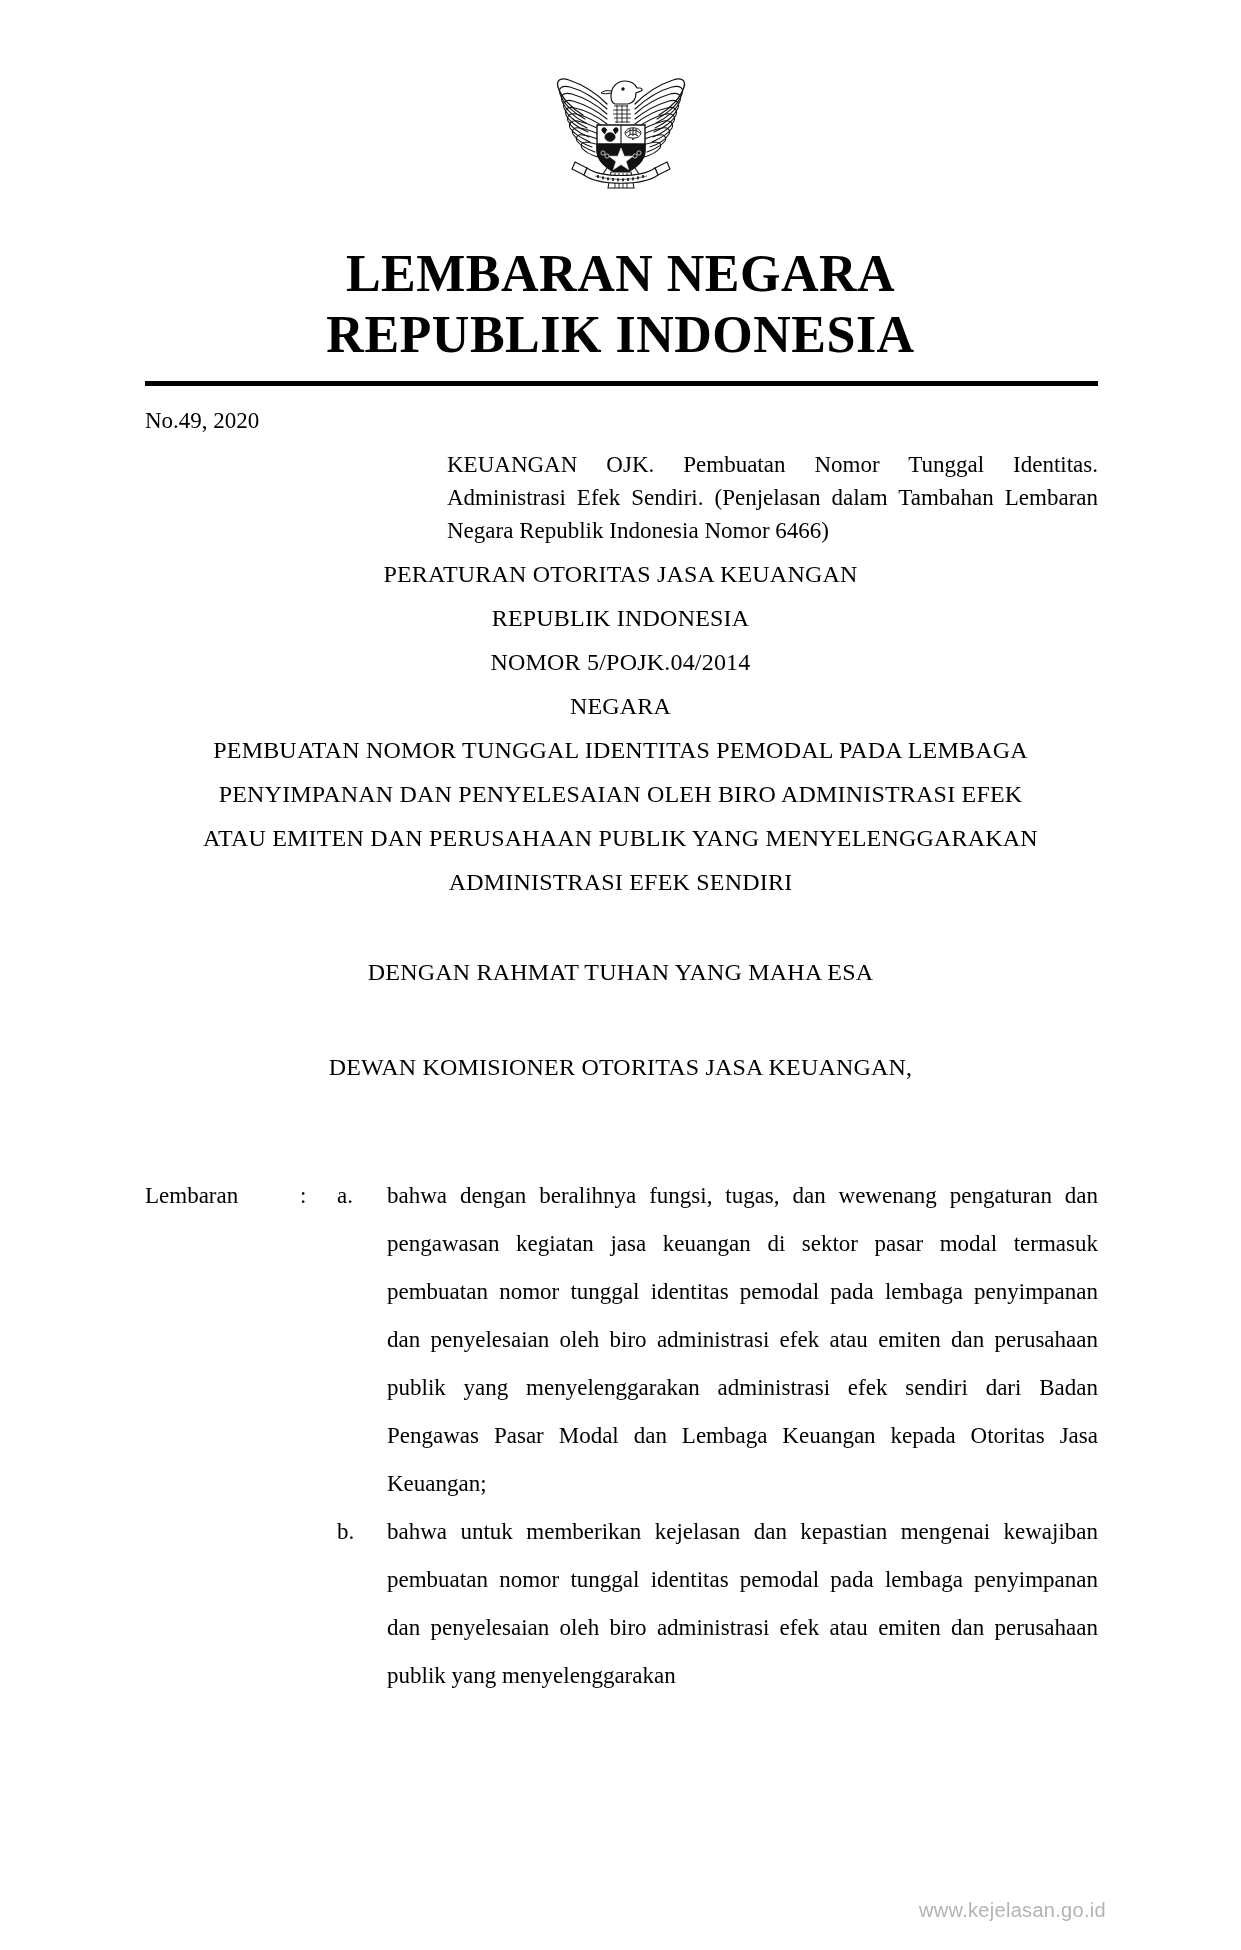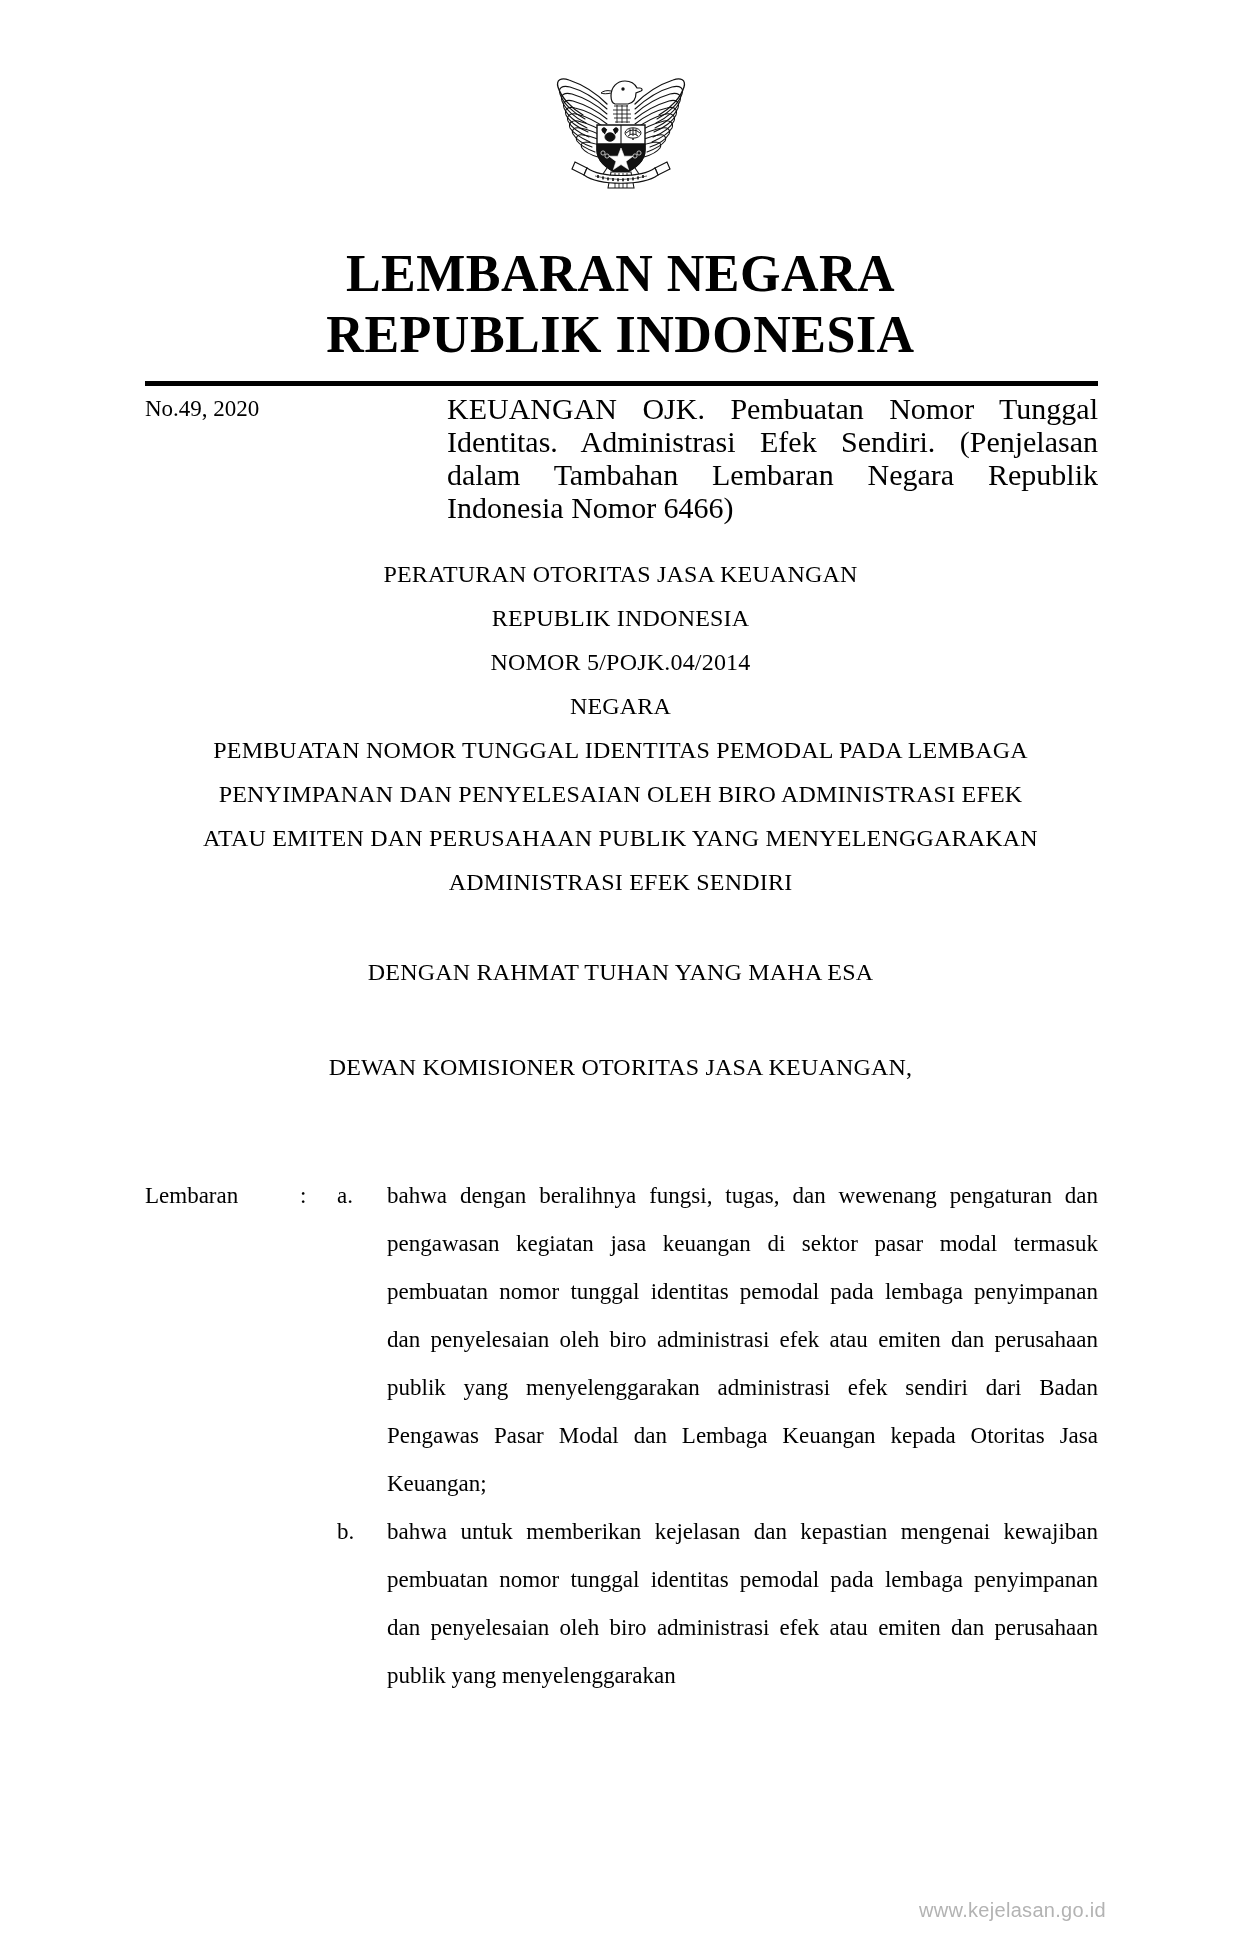--- a/index.html
+++ b/index.html
@@ -61,40 +61,41 @@
     top: 381px;
     left: 145px;
     width: 953px;
     height: 5px;
     background: #000;
   }
 
   
   .meta {
     position: absolute;
-    top: 392px;
+    top: 404px;
     left: 145px;
     width: 953px;
     display: flex;
     align-items: flex-start;
   }
   .meta .issue {
     width: 302px;
     flex: 0 0 302px;
     font-size: 23px;
     line-height: 33px;
     white-space: nowrap;
   }
   .meta .subject {
     flex: 1 1 auto;
-    font-size: 30px;
+    font-size: 23px;
     line-height: 33px;
     text-align: justify;
     text-align-last: left;
     hyphens: none;
+    margin-top: 44px;
   }
 
   
   .titleblock {
     position: absolute;
     top: 552px;
     left: 0;
     width: 1241px;
     text-align: center;
   }

